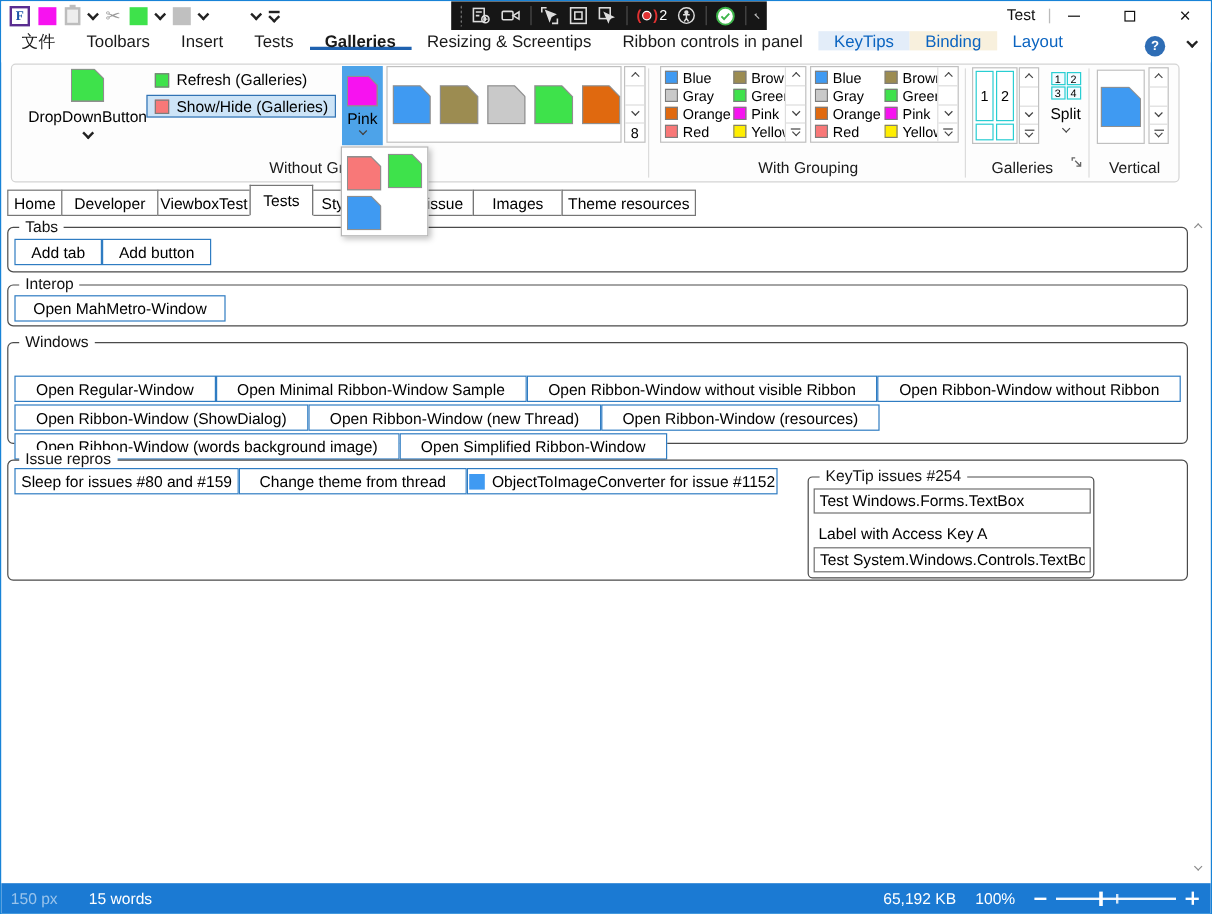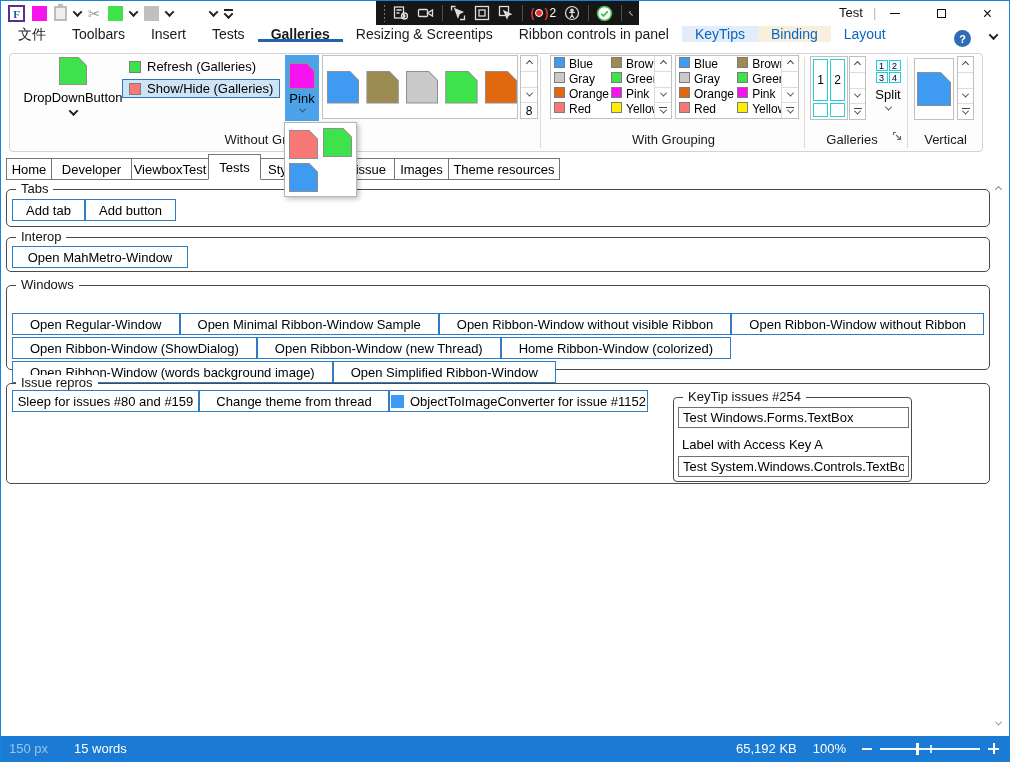--- a/index.html
+++ b/index.html
@@ -77,21 +77,21 @@
   .igallery{position:absolute;left:312px;top:1px;width:196px;height:64px;background:#fff;border:1px solid #c0c0c0;
             display:flex;align-items:center;gap:7px;padding-left:4px;}
   .scol{position:absolute;width:18px;background:#fff;border:1px solid #c0c0c0;display:flex;flex-direction:column;}
   .scell{flex:1;display:flex;align-items:center;justify-content:center;border-bottom:1px solid #ddd;font-size:12px;}
   .scell:last-child{border-bottom:none;}
   .expand{display:flex;flex-direction:column;align-items:center;}
   .expand i{width:8px;height:1.5px;background:#444;margin-bottom:1px;}
 
   .wgbox{position:absolute;top:1px;height:64px;background:#fff;border:1px solid #c0c0c0;display:flex;}
   .wgitems{flex:1;display:grid;grid-auto-flow:column;grid-template-rows:repeat(4,1fr);grid-template-columns:57% 43%;padding:1px 0 1px 3px;}
-  .wgit{display:flex;gap:4px;font-size:12px;white-space:nowrap;overflow:hidden;}
+  .wgit{display:flex;align-items:center;gap:4px;font-size:12px;white-space:nowrap;overflow:hidden;}
   .wgit .swatch{width:11px;height:11px;}
   .wgscol{width:17px;border-left:1px solid #dedede;display:flex;flex-direction:column;}
 
   .vbox{position:absolute;left:800px;top:2px;width:38px;height:64px;background:#fff;border:1px solid #c0c0c0;
         overflow:hidden;display:flex;gap:2px;padding:2px;}
   .vcol{display:flex;flex-direction:column;gap:2px;}
   .vcell{width:15px;border:1px solid #29ced2;display:flex;align-items:center;justify-content:center;font-size:12px;}
   .split{position:absolute;left:858px;top:6px;width:40px;display:flex;flex-direction:column;align-items:center;}
   .splitgrid{display:grid;grid-template-columns:12px 12px;gap:1px;}
   .splitgrid span{height:11px;border:1px solid #29ced2;background:#f4fbff;font-size:9px;display:flex;align-items:center;justify-content:center;}
@@ -499,21 +499,21 @@
     </span>
   </div>
 
   <div class="tstrip">
     <span class="ttab" style="width:46px">Home</span>
     <span class="ttab" style="width:81px">Developer</span>
     <span class="ttab" style="width:78px">ViewboxTest</span>
     <span class="ttab sel" style="width:53px">Tests</span>
     <span class="ttab" style="width:71px;justify-content:flex-start;padding-left:7px">Sty</span>
     <span class="ttab" style="width:65px;justify-content:flex-end;padding-right:8px">e issue</span>
-    <span class="ttab" style="width:55px">Images</span>
+    <span class="ttab" style="width:75px">Images</span>
     <span class="ttab" style="width:112px">Theme resources</span>
   </div>
 
   <div class="gbox" style="top:188px;height:38px">
     <span class="gtitle">Tabs</span>
     <div class="brow" style="margin-top:9px">
       <button class="cbtn" style="width:73px">Add tab</button>
       <button class="cbtn" style="width:91px">Add button</button>
     </div>
   </div>
@@ -529,21 +529,21 @@
     <span class="gtitle">Windows</span>
     <div class="brow" style="margin-top:27px">
       <button class="cbtn">Open Regular-Window</button>
       <button class="cbtn">Open Minimal Ribbon-Window Sample</button>
       <button class="cbtn">Open Ribbon-Window without visible Ribbon</button>
       <button class="cbtn">Open Ribbon-Window without Ribbon</button>
     </div>
     <div class="brow" style="margin-top:2px">
       <button class="cbtn">Open Ribbon-Window (ShowDialog)</button>
       <button class="cbtn">Open Ribbon-Window (new Thread)</button>
-      <button class="cbtn">Home Ribbon-Window (colorized)</button>
+      <button class="cbtn">Open Ribbon-Window (resources)</button>
     </div>
     <div class="brow" style="margin-top:2px">
       <button class="cbtn">Open Ribbon-Window (words background image)</button>
       <button class="cbtn">Open Simplified Ribbon-Window</button>
     </div>
   </div>
 
   <div class="gbox" style="top:382px;height:101px">
     <span class="gtitle">Issue repros</span>
     <div class="brow" style="margin-top:6px">

